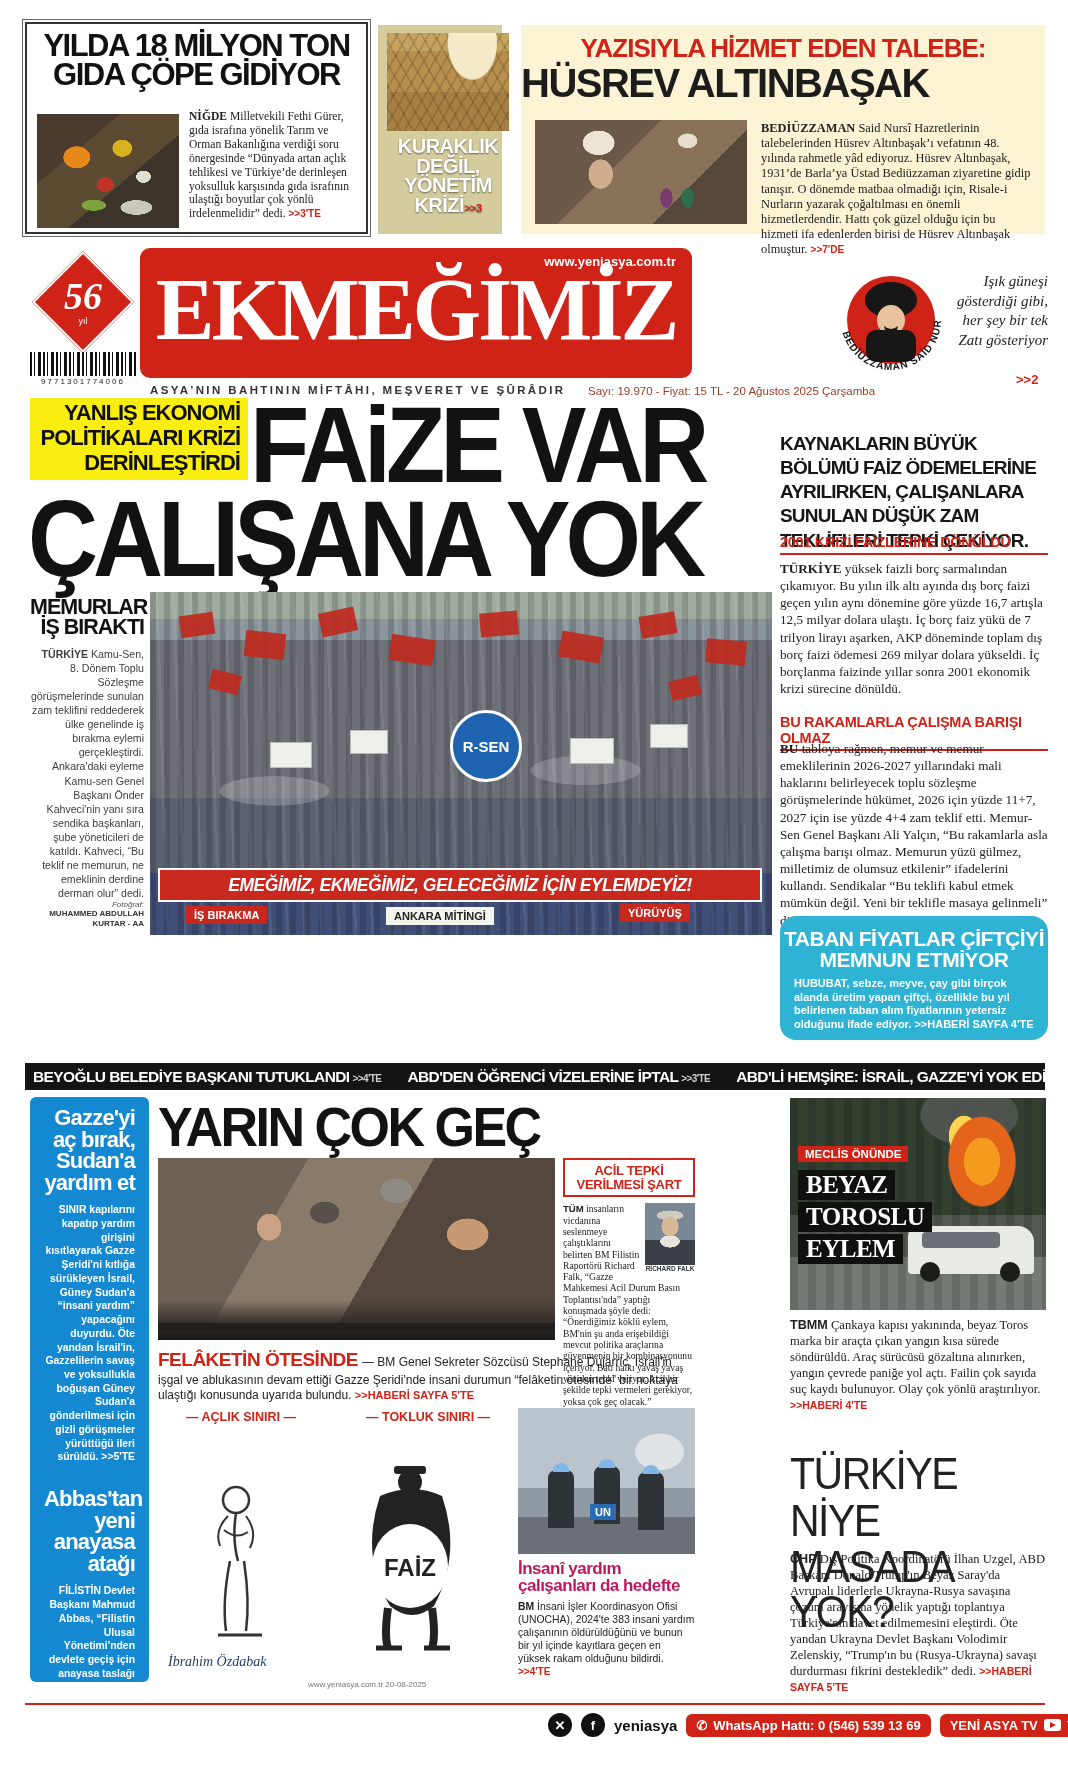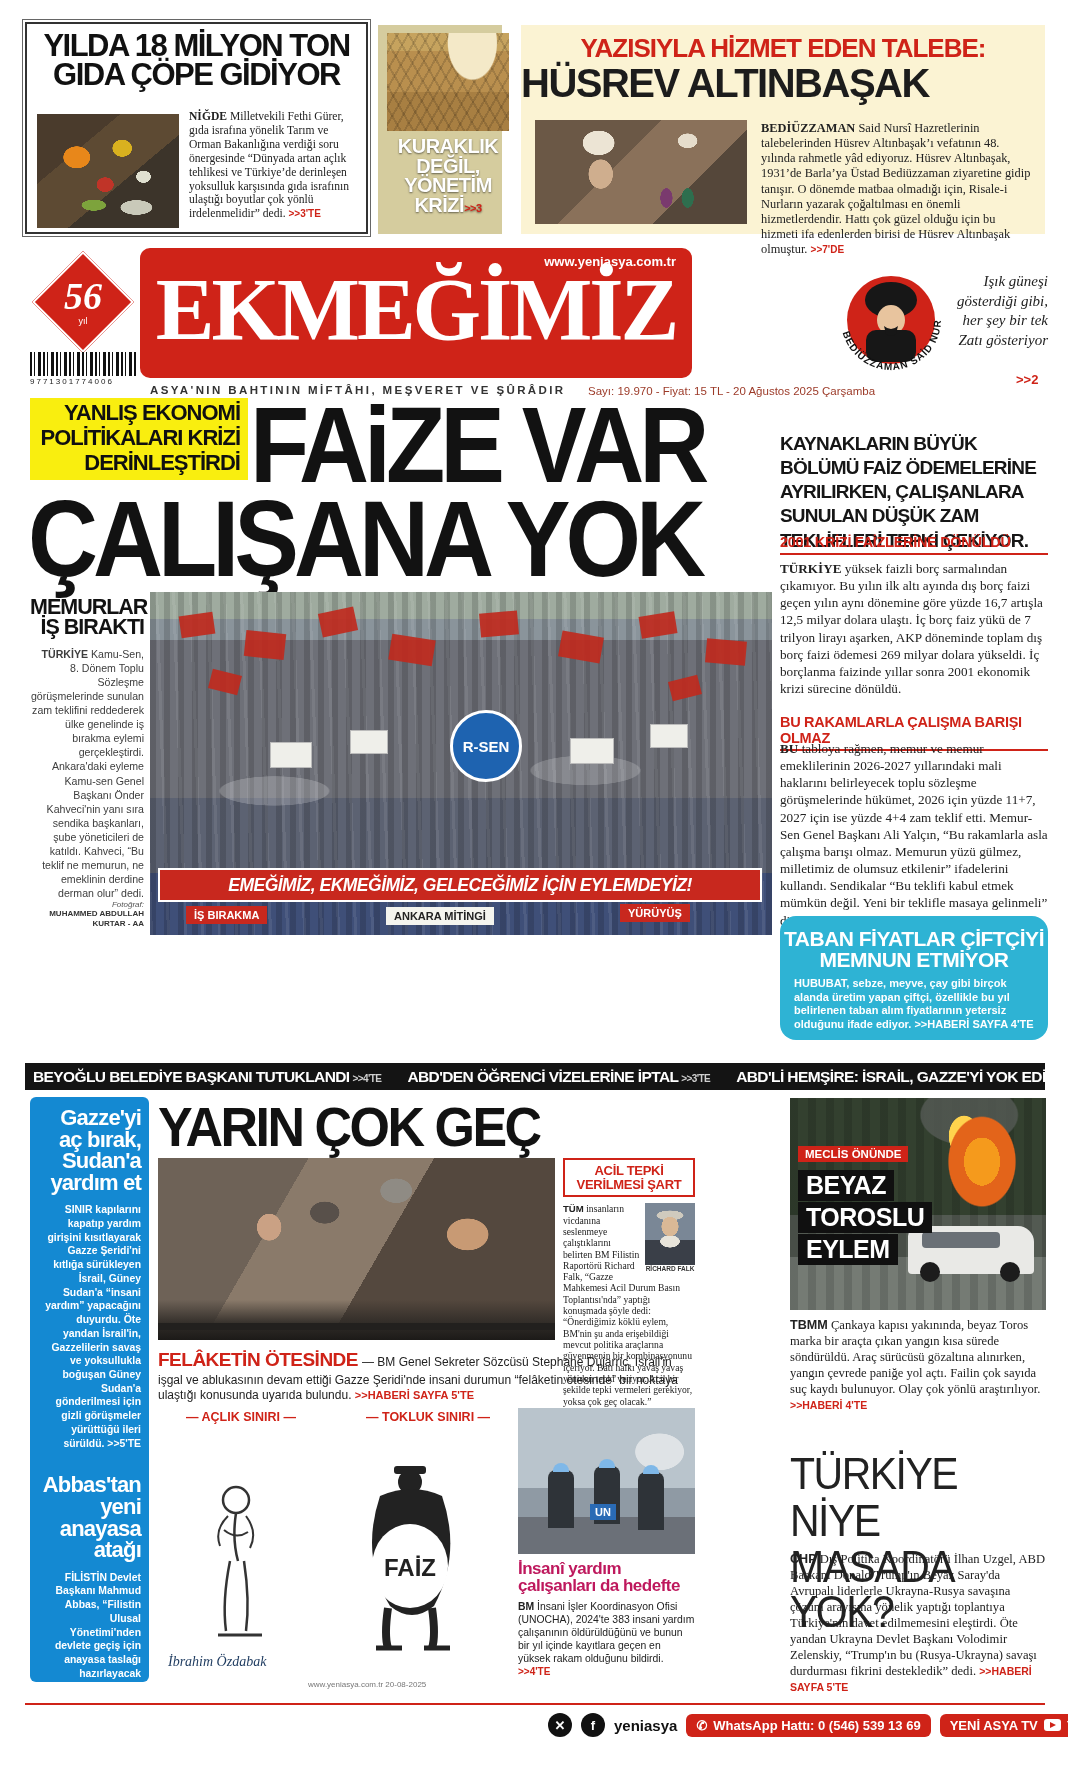--- a/index.html
+++ b/index.html
@@ -47,21 +47,21 @@
       linear-gradient(135deg,#6b5846 0 40%,#8a715a 40% 70%,#55473a 70% 100%);}
   .box3-body{left:240px;top:96px;width:272px;font-size:12.4px;line-height:1.22;color:#222;}
 
   
   .diamond{left:33px;top:252px;width:100px;height:100px;}
   .diamond .d{position:absolute;left:14px;top:14px;width:72px;height:72px;background:var(--red);transform:rotate(45deg);box-shadow:0 0 0 2px #fff inset,0 0 0 4px var(--red) inset;}
   .diamond .n{position:absolute;left:0;top:22px;width:100px;text-align:center;color:#fff;font-family:"Liberation Serif",serif;font-style:italic;font-weight:bold;font-size:38px;}
   .diamond .yr{position:absolute;left:0;top:64px;width:100px;text-align:center;color:#fff;font-size:9px;}
   .barcode{left:30px;top:352px;width:106px;height:24px;
     background:repeating-linear-gradient(90deg,#111 0 2px,#fff 2px 4px,#111 4px 5px,#fff 5px 8px,#111 8px 11px,#fff 11px 13px);}
-  .barcode-num{left:30px;top:377px;width:106px;font-size:8px;letter-spacing:2px;color:#222;}
+  .barcode-num{left:30px;top:377px;width:106px;font-size:8px;letter-spacing:2px;color:#222;text-align:center;}
   .mast{left:140px;top:248px;width:552px;height:130px;background:var(--red);border-radius:10px;}
   .mast-logo{position:absolute;left:0;top:18px;width:100%;text-align:center;color:#fff;font-family:"Liberation Serif",serif;font-weight:bold;font-size:88px;letter-spacing:-3px;line-height:1;}
   .mast-url{position:absolute;right:16px;top:6px;color:#fff;font-size:13px;font-weight:bold;}
   .tagline{left:150px;top:384px;font-size:11.5px;font-weight:bold;letter-spacing:2.4px;color:#333;}
   .issue{left:588px;top:385px;font-size:11.5px;color:#9c3a28;}
   .roundel{left:828px;top:262px;width:126px;height:126px;}
   .quote{left:950px;top:272px;width:98px;text-align:right;font-family:"Liberation Serif",serif;font-style:italic;font-size:15px;line-height:1.3;color:#222;}
   .quote-ref{left:1016px;top:372px;font-size:13px;}
 
   
@@ -96,21 +96,21 @@
   .rref{font-size:11px;}
   .cyanbox{left:780px;top:916px;width:268px;height:124px;background:var(--cyan);border-radius:16px;color:#fff;text-align:center;}
   .cyanbox .t{font-size:21px;font-weight:bold;letter-spacing:-0.5px;line-height:1.02;margin-top:12px;}
   .cyanbox .b{font-size:11px;font-weight:bold;text-align:left;padding:6px 14px 0 14px;line-height:1.25;}
 
   .ticker{left:25px;top:1063px;width:1020px;height:27px;background:#141414;display:flex;align-items:center;gap:26px;padding-left:8px;}
   .ticker .it{color:#fff;font-weight:bold;font-size:15.5px;letter-spacing:-0.6px;white-space:nowrap;}
   .ticker .pg{color:#cfcfcf;font-size:10px;font-weight:bold;margin-left:3px;}
 
   
-  .bluecol{left:30px;top:1097px;width:119px;height:585px;background:var(--blue);border-radius:6px;color:#fff;padding:10px 8px;text-align:right;}
+  .bluecol{left:30px;top:1097px;width:119px;height:585px;background:var(--blue);border-radius:6px;color:#fff;padding:10px 14px;text-align:right;}
   .bluecol h3{font-size:22px;line-height:.98;letter-spacing:-0.8px;}
   .bluecol .bd{margin-top:10px;font-size:10.4px;font-weight:bold;line-height:1.32;}
   .bluecol .rf{color:#fff;font-weight:bold;}
 
   .yarin{left:158px;top:1094px;width:540px;font-size:52px;font-weight:bold;letter-spacing:-2.5px;color:#121212;transform:scale(1,1.08);transform-origin:left top;}
   .gaza{left:158px;top:1158px;width:397px;height:182px;overflow:hidden;
     background:
       radial-gradient(34px 26px at 78% 42%,#c89a74 60%,#0000 62%),
       radial-gradient(26px 20px at 60% 18%,#8f8b84 60%,#0000 62%),
       radial-gradient(20px 22px at 28% 38%,#caa184 60%,#0000 62%),
@@ -151,21 +151,21 @@
     background:
       radial-gradient(60px 80px at 75% 30%,#f59a1c 0 30%,#e3641a 30% 55%,#0000 57%),
       radial-gradient(30px 40px at 68% 18%,#ffd34d 0 50%,#0000 52%),
       radial-gradient(80px 50px at 70% 8%,#555a55cc 0 60%,#0000 62%),
       repeating-linear-gradient(90deg,#00000022 0 8px,#0000 8px 18px),
       linear-gradient(#33402f 0 55%,#535a52 55% 75%,#757b74 75% 100%);}
   .toros .car{position:absolute;left:118px;top:128px;width:126px;height:48px;background:#e9e9e6;border-radius:10px 16px 4px 4px;}
   .toros .car:before{content:"";position:absolute;left:14px;top:6px;width:78px;height:16px;background:#6a7076;border-radius:4px;}
   .toros .wheel{position:absolute;width:20px;height:20px;background:#1c1c1c;border-radius:50%;bottom:-8px;}
   .toros .tag{position:absolute;left:8px;top:48px;background:var(--red);color:#fff;font-weight:bold;font-size:11.5px;padding:2px 7px;}
-  .toros .hl{position:absolute;left:8px;color:#fff;background:#101010;font-weight:bold;font-size:25px;letter-spacing:-0.5px;padding:1px 8px;}
+  .toros .hl{position:absolute;left:8px;color:#fff;background:#101010;font-weight:bold;font-size:25px;letter-spacing:-0.5px;padding:1px 8px;font-family:Liberation Serif, serif;}
   .tbody{left:790px;top:1318px;width:256px;font-size:12.6px;line-height:1.27;color:#222;}
   .masada{left:790px;top:1452px;width:256px;font-size:41px;font-weight:400;letter-spacing:-1.5px;line-height:1.02;color:#222;transform:scale(1,1.1);transform-origin:left top;}
   .mbody{left:790px;top:1552px;width:256px;font-size:12.6px;line-height:1.27;color:#222;}
 
   .rule{left:25px;top:1703px;width:1020px;height:2px;background:var(--red);}
   .botbar{left:548px;top:1713px;display:flex;align-items:center;gap:9px;}
   .sicon{width:24px;height:24px;border-radius:50%;background:#111;color:#fff;display:flex;align-items:center;justify-content:center;font-weight:bold;font-size:13px;}
   .handle{font-weight:bold;font-size:15px;color:#111;}
   .pill{background:var(--red);border-radius:6px;color:#fff;font-weight:bold;font-size:13px;padding:4px 10px;display:flex;align-items:center;gap:6px;white-space:nowrap;}
   .yt{width:17px;height:12px;background:#fff;border-radius:3px;position:relative;}

